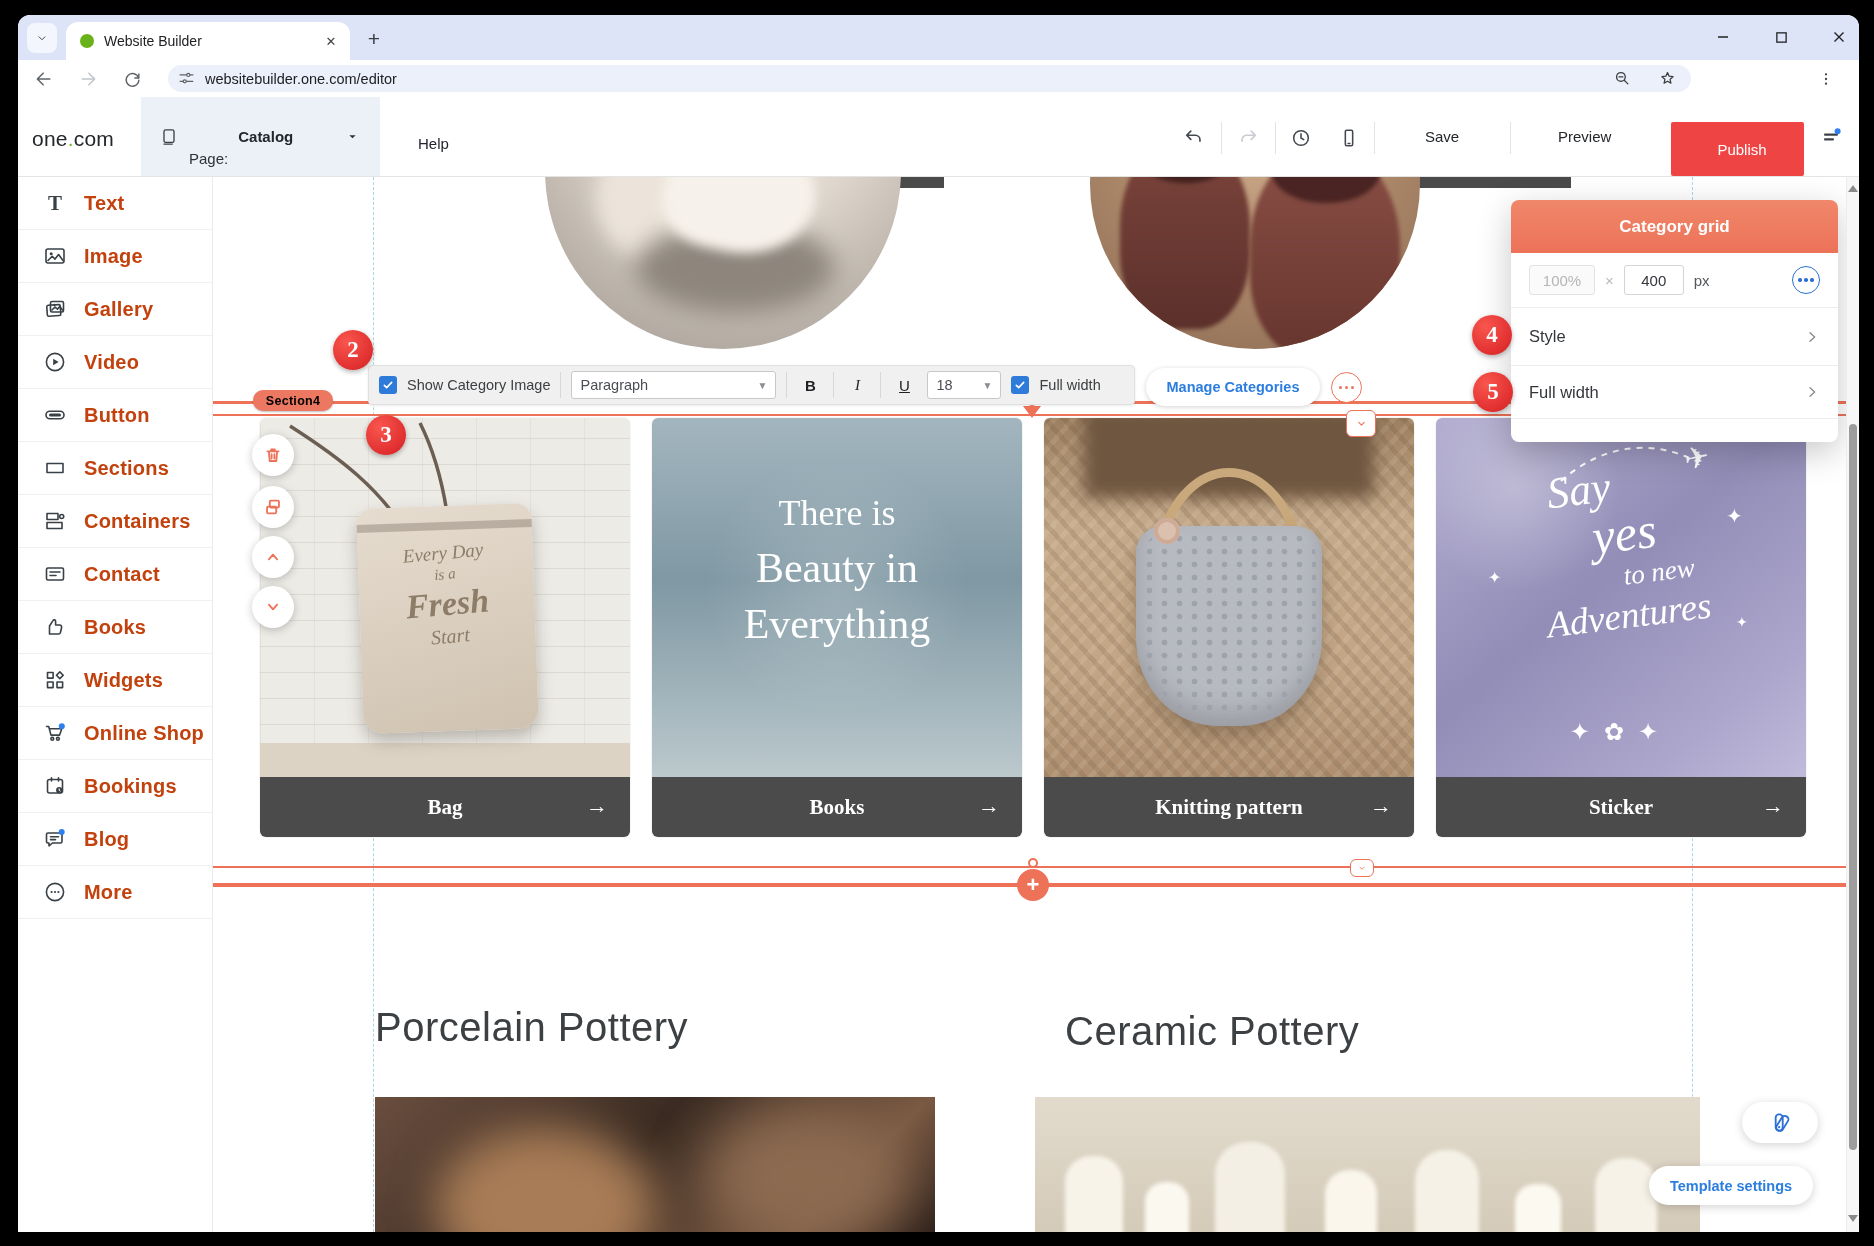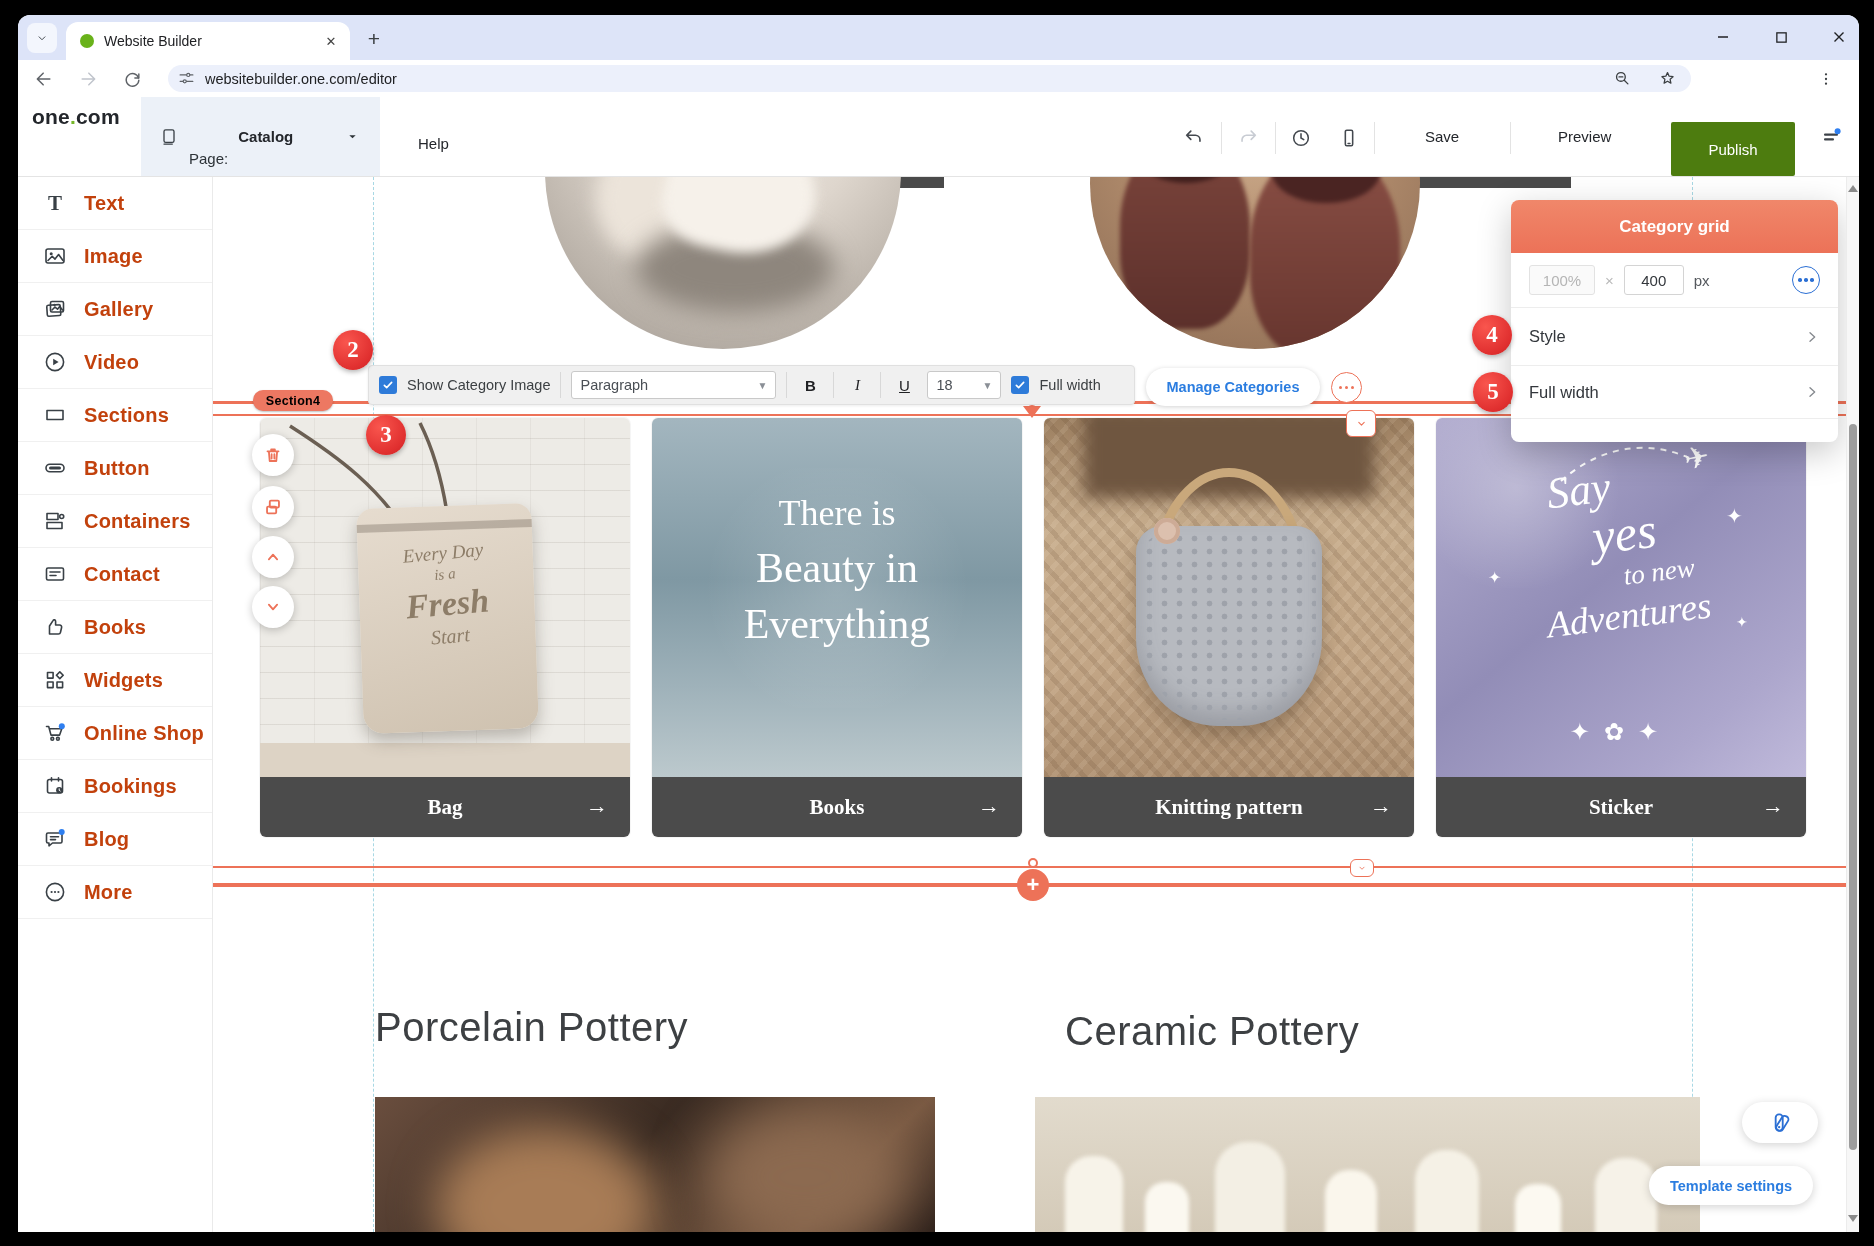--- a/index.html
+++ b/index.html
@@ -21,32 +21,32 @@
   .newtab{position:absolute;left:342px;top:10px;width:28px;height:28px;display:flex;align-items:center;
           justify-content:center;font-size:21px;color:#3c4043;}
   .winctl{position:absolute;top:8px;width:30px;height:28px;display:flex;align-items:center;justify-content:center;color:#202124;}
   .navbar{position:absolute;left:0;top:45px;width:100%;height:37px;background:#fff;}
   .navic{position:absolute;top:5px;width:28px;height:28px;display:flex;align-items:center;justify-content:center;}
   .urlpill{position:absolute;left:150px;top:5px;width:1523px;height:27px;border-radius:14px;background:#ecf0fb;
            display:flex;align-items:center;box-sizing:border-box;padding:0 10px;}
   .urltext{font-size:14.5px;color:#202124;margin-left:10px;flex:0 0 auto;}
   
   .appbar{position:absolute;left:0;top:82px;width:100%;height:80px;background:#fff;border-bottom:1px solid #e4e4e4;box-sizing:border-box;}
-  .logo{position:absolute;left:14px;top:8px;font-size:21px;font-weight:bold;color:#23262b;letter-spacing:.2px;}
+  .logo{position:absolute;left:14px;top:30px;font-size:21px;font-weight:normal;color:#23262b;letter-spacing:.2px;}
   .logo .dot{color:#76b729;}
   .pagesel{position:absolute;left:123px;top:0;width:239px;height:79px;background:#ecf1f8;
            display:flex;align-items:center;padding-left:18px;box-sizing:border-box;gap:10px;}
   .pagesel .lbl{font-size:15px;color:#2d3338;margin-top:44px;}
   .pagesel .val{font-size:15px;color:#23262b;font-weight:bold;}
   .helpbtn{position:absolute;left:400px;top:38px;font-size:15px;color:#23262b;}
   .tbtn{position:absolute;top:26px;width:30px;height:30px;display:flex;align-items:center;justify-content:center;}
   .tdiv{position:absolute;top:25px;width:1px;height:32px;background:#e3e3e3;}
   .ttext{position:absolute;top:31px;font-size:15px;color:#23262b;}
-  .publish{position:absolute;left:1653px;top:25px;width:124px;height:54px;background:#4d7c0f;color:#fff;
-           font-size:15px;display:flex;align-items:center;justify-content:center;border-radius:2px;}
+  .publish{position:absolute;left:1653px;top:25px;width:124px;height:54px;background:#ef4444;color:#fff;
+           font-size:15px;display:flex;align-items:center;justify-content:center;border-radius:2px;padding-left:9px;}
   
   .sidebar{position:absolute;left:0;top:162px;width:195px;height:1055px;background:#fff;border-right:1px solid #eaeaea;box-sizing:border-box;}
   .sitem{height:52px;border-bottom:1px solid #f0f0f0;display:flex;align-items:center;padding-left:25px;gap:17px;box-sizing:content-box;}
   .sitem .lab{font-size:20px;color:#c2410c;letter-spacing:.2px;font-weight:bold;}
   .sico{width:24px;height:24px;position:relative;flex:0 0 auto;}
   .ic{stroke:#394046;fill:none;stroke-width:1.6;stroke-linecap:round;stroke-linejoin:round;}
   
   .canvas{position:absolute;left:195px;top:162px;width:1633px;height:1055px;background:#fff;overflow:hidden;}
   .guide{position:absolute;top:0;bottom:0;width:0;border-left:1px dashed #a8d8e4;z-index:1;}
   .topbar-remnant{position:absolute;top:0;height:11px;background:#4a4a4a;z-index:2;}
@@ -263,30 +263,30 @@
     </div>
     <div class="sitem">
       <div class="sico"><svg width="24" height="24" viewBox="0 0 24 24">
               <circle cx="12" cy="12" r="8.6" class="ic"></circle>
               <path d="M10.2 8.8l5.4 3.2-5.4 3.2z" fill="#394046"></path>
             </svg></div>
       <span class="lab">Video</span>
     </div>
     <div class="sitem">
       <div class="sico"><svg width="24" height="24" viewBox="0 0 24 24">
-              <rect x="4" y="7.5" width="16" height="9" class="ic"></rect>
-            </svg></div>
-      <span class="lab">Sections</span>
-    </div>
-    <div class="sitem">
-      <div class="sico"><svg width="24" height="24" viewBox="0 0 24 24">
               <rect x="3" y="8.2" width="18" height="7.6" rx="3.8" class="ic"></rect>
               <path d="M7.5 12h9" stroke="#394046" stroke-width="3" stroke-linecap="round"></path>
             </svg></div>
       <span class="lab">Button</span>
+    </div>
+    <div class="sitem">
+      <div class="sico"><svg width="24" height="24" viewBox="0 0 24 24">
+              <rect x="4" y="7.5" width="16" height="9" class="ic"></rect>
+            </svg></div>
+      <span class="lab">Sections</span>
     </div>
     <div class="sitem">
       <div class="sico"><svg width="24" height="24" viewBox="0 0 24 24">
               <rect x="4" y="4.5" width="11" height="6" class="ic"></rect>
               <circle cx="18.7" cy="7.5" r="2" class="ic"></circle>
               <rect x="4" y="13.5" width="15" height="6" class="ic"></rect>
             </svg></div>
       <span class="lab">Containers</span>
     </div>
     <div class="sitem">

